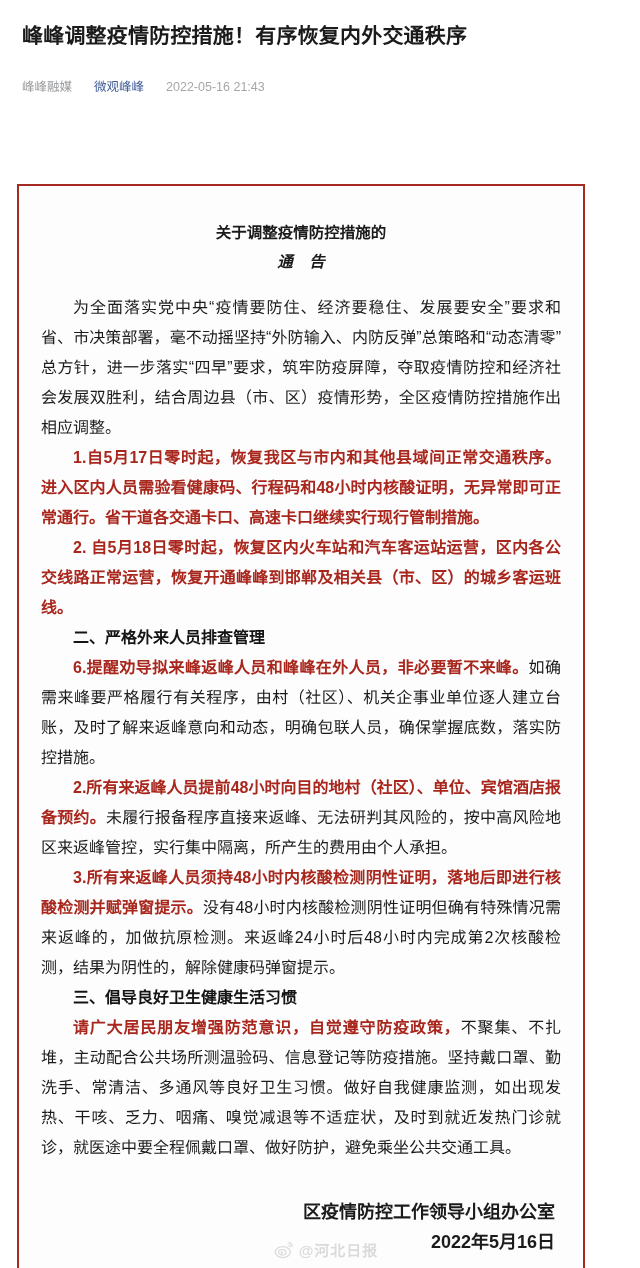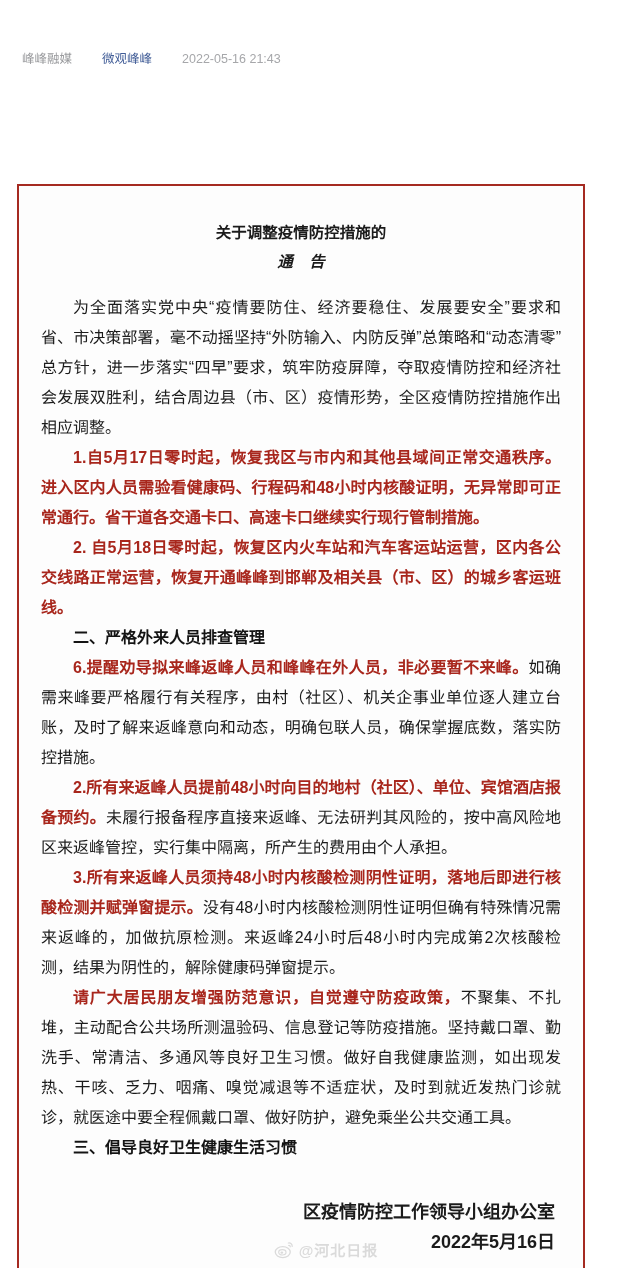--- a/index.html
+++ b/index.html
@@ -25,21 +25,21 @@
     font-weight: bold;
     line-height: 1.35;
     color: #1b1b1b;
     letter-spacing: 0.2px;
     margin: 0;
   }
   .meta-row {
     margin-top: 26px;
     display: flex;
     align-items: baseline;
-    gap: 30px;
+    gap: 22px;
     font-size: 12.5px;
   }
   .meta-source {
     color: #999a9d;
   }
   .meta-account {
     color: #3f5b96;
   }
   .meta-time {
     color: #a6a7aa;
@@ -138,20 +138,21 @@
     font-size: 15px;
     font-weight: bold;
     color: #8d8d8d;
     letter-spacing: 1px;
   }
 </style>
 </head>
 <body>
 
 <div class="page-header">
+  <h1 class="article-title">峰峰调整疫情防控措施！有序恢复内外交通秩序</h1>
   <div class="meta-row">
     <span class="meta-source">峰峰融媒</span>
     <span class="meta-account">微观峰峰</span>
     <span class="meta-time">2022-05-16 21:43</span>
   </div>
 </div>
 
 <div class="notice-card">
 
   <div class="doc-title-line1">关于调整疫情防控措施的</div>
@@ -168,23 +169,23 @@
 
     <p class="para section-head">二、严格外来人员排查管理</p>
 
     <p class="para indent"><span class="red-bold">6.提醒劝导拟来峰返峰人员和峰峰在外人员，非必要暂不来峰。</span><span class="black">如确需来峰要严格履行有关程序，由村（社区）、机关企事业单位逐人建立台账，及时了解来返峰意向和动态，明确包联人员，确保掌握底数，落实防控措施。</span></p>
 
     <p class="para indent"><span class="red-bold">2.所有来返峰人员提前48小时向目的地村（社区）、单位、宾馆酒店报备预约。</span><span class="black">未履行报备程序直接来返峰、无法研判其风险的，按中高风险地区来返峰管控，实行集中隔离，所产生的费用由个人承担。</span></p>
 
     <p class="para indent"><span class="red-bold">3.所有来返峰人员须持48小时内核酸检测阴性证明，落地后即进行核酸检测并赋弹窗提示。</span><span class="black">没有48小时内核酸检测阴性证明但确有特殊情况需来返峰的，加做抗原检测。来返峰24小时后48小时内完成第2次核酸检测，结果为阴性的，解除健康码弹窗提示。</span></p>
 
 
+    <p class="para section-head">三、倡导良好卫生健康生活习惯</p>
+
     <p class="para indent"><span class="red-bold">请广大居民朋友增强防范意识，自觉遵守防疫政策，</span><span class="black">不聚集、不扎堆，主动配合公共场所测温验码、信息登记等防疫措施。坚持戴口罩、勤洗手、常清洁、多通风等良好卫生习惯。做好自我健康监测，如出现发热、干咳、乏力、咽痛、嗅觉减退等不适症状，及时到就近发热门诊就诊，就医途中要全程佩戴口罩、做好防护，避免乘坐公共交通工具。</span></p>
-
-    <p class="para section-head">三、倡导良好卫生健康生活习惯</p>
 
     <div class="signature">
       <div>区疫情防控工作领导小组办公室</div>
       <div>2022年5月16日</div>
     </div>
 
   </div>
 </div>
 
 <div class="watermark">

